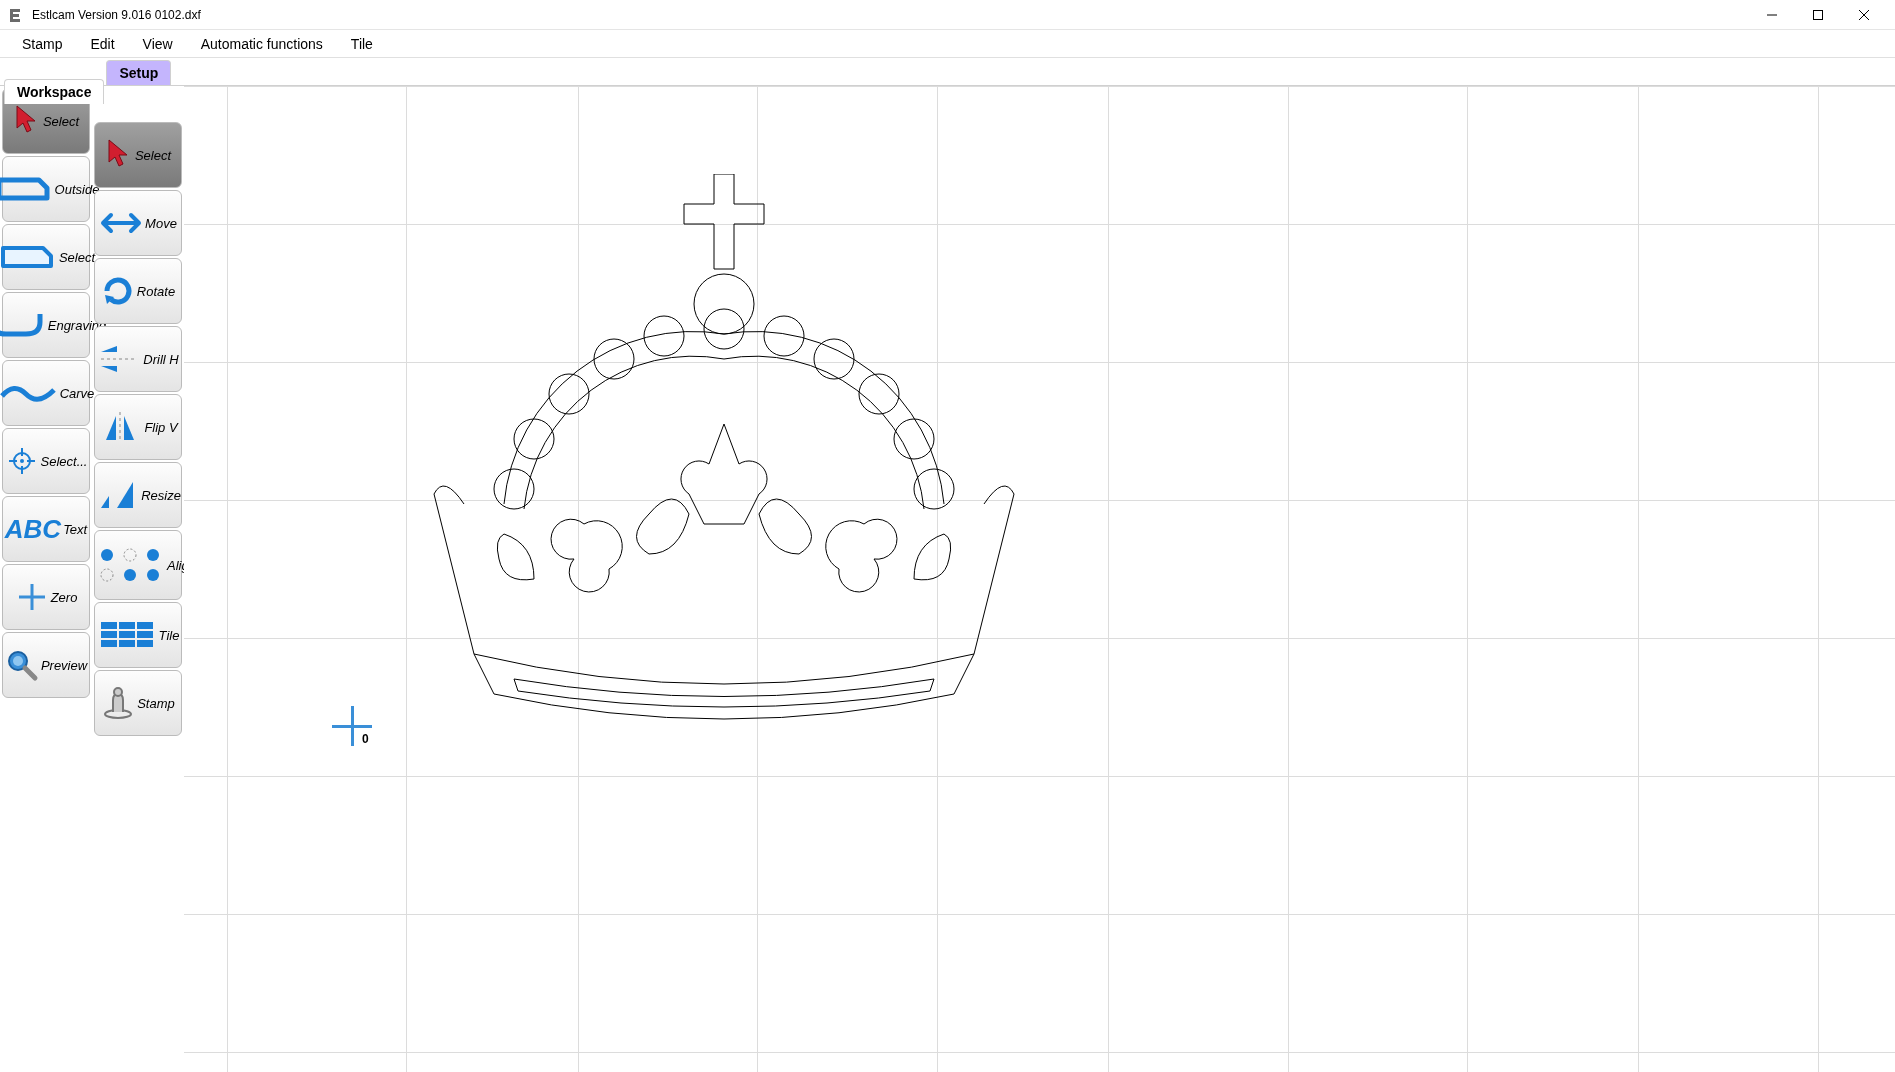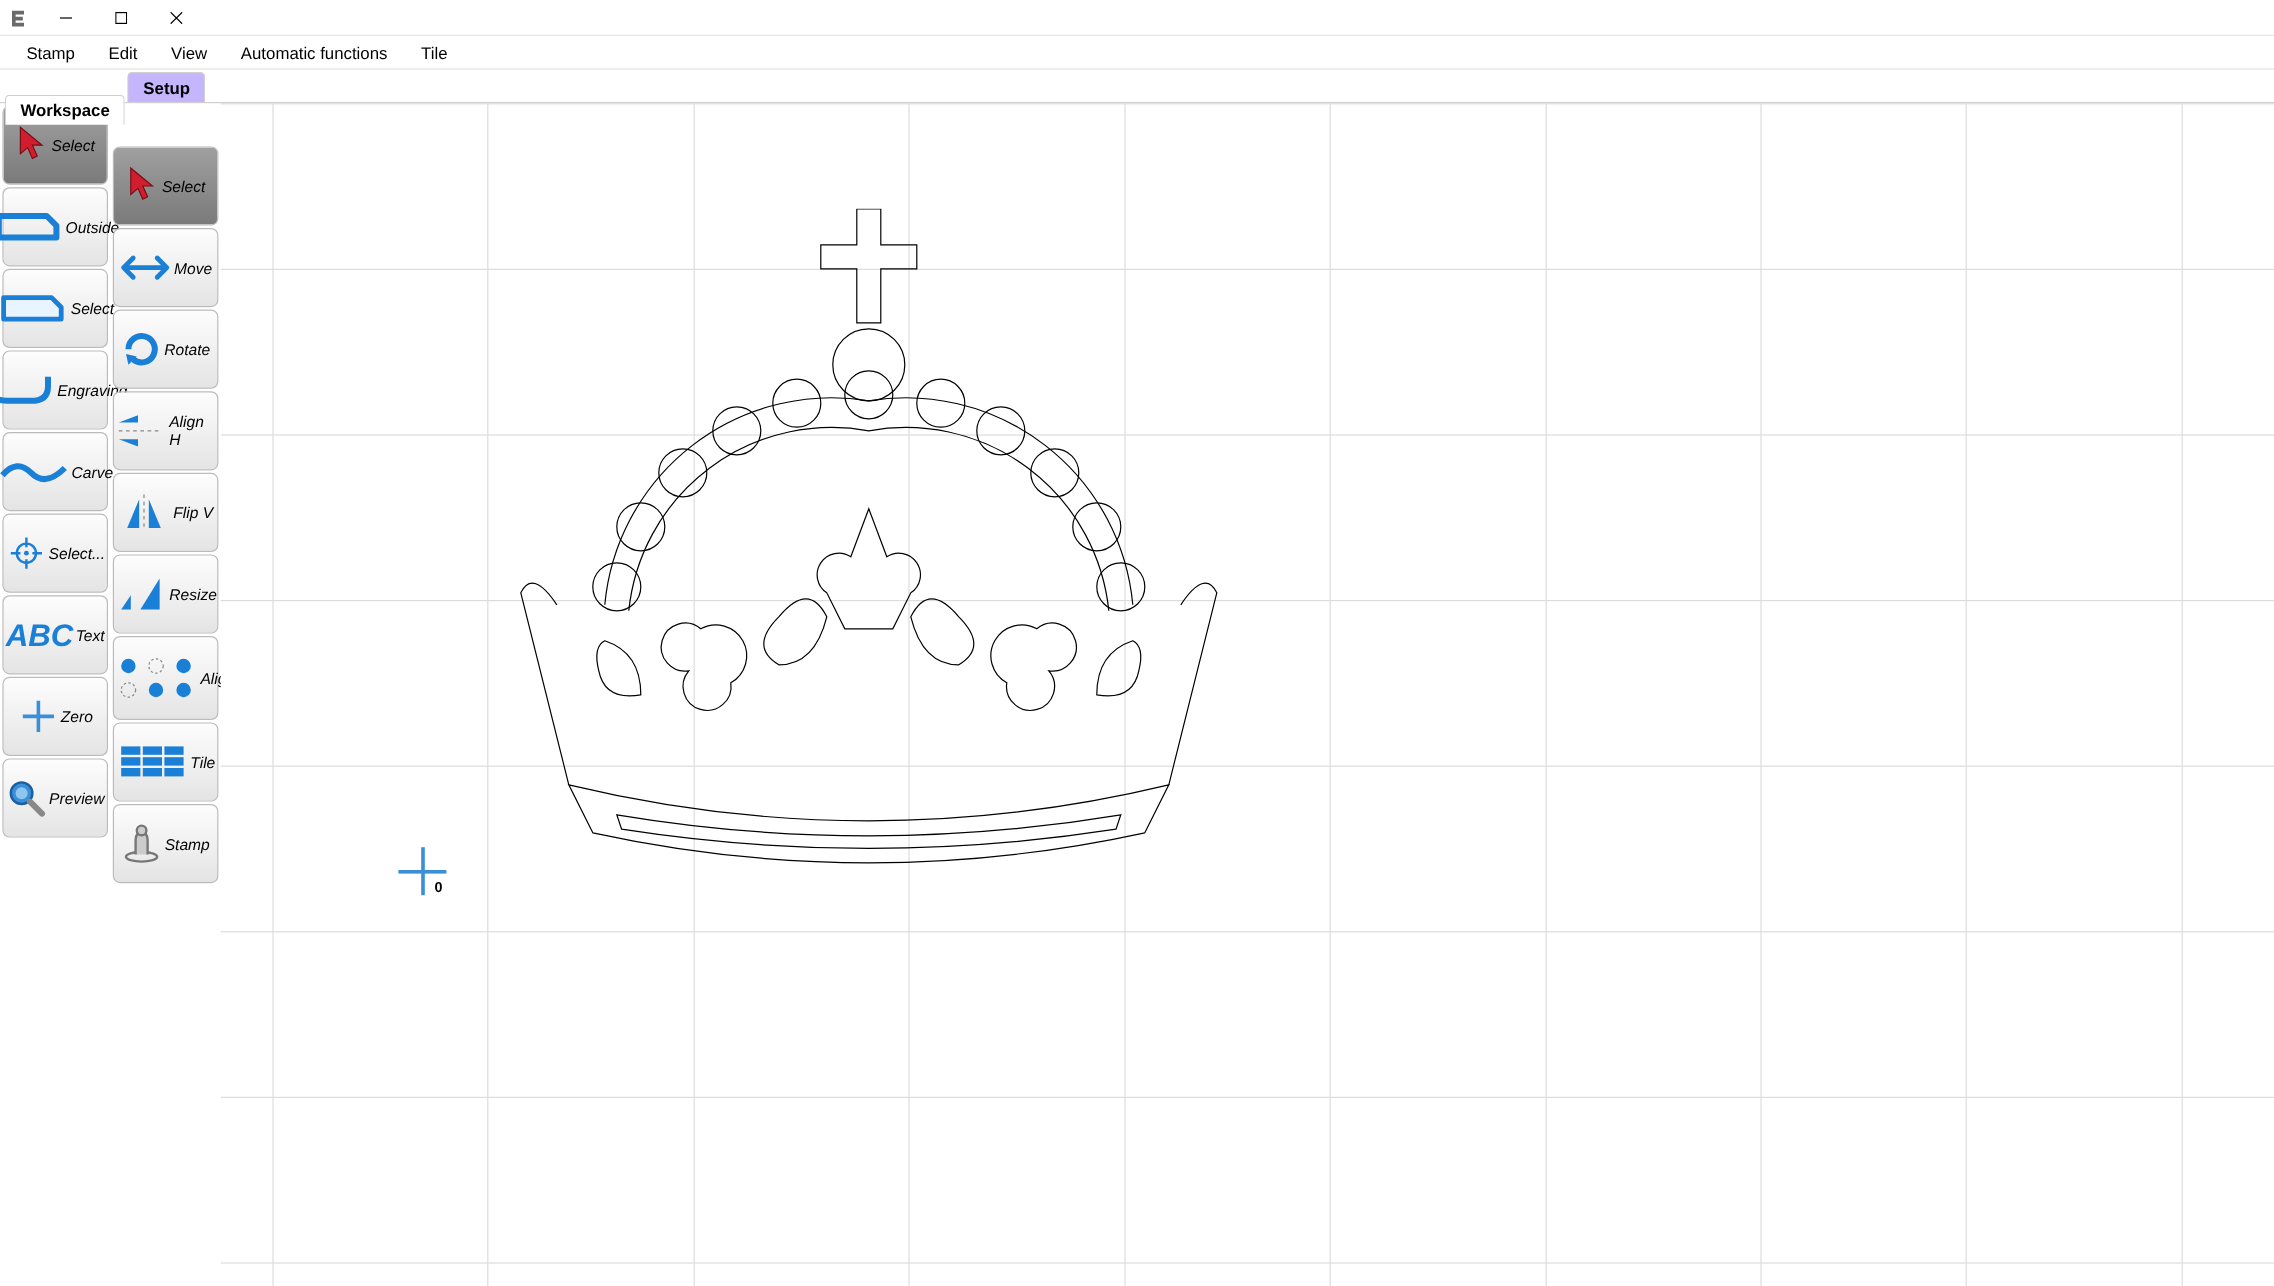--- a/index.html
+++ b/index.html
@@ -33,20 +33,21 @@
 </style>
 </head>
 <body>
 
 <div class="titlebar">
   <span class="app-icon">
     <svg viewBox="0 0 16 16" width="16" height="16">
         <path d="M2 2h10v3H5v2h6v3H5v2h7v3H2z" fill="#6a6a6a"></path>
       </svg>
   </span>
+  <span class="title">Estlcam Version 9.016 0102.dxf</span>
   <div class="window-controls">
     <div class="wc">
         <svg width="10" height="10" viewBox="0 0 10 10">
           <path d="M0 5h10" stroke="#000" stroke-width="1"></path>
         </svg>
       </div>
     <div class="wc">
         <svg width="10" height="10" viewBox="0 0 10 10">
           <rect x="0.5" y="0.5" width="9" height="9" fill="none" stroke="#000" stroke-width="1"></rect>
         </svg>
@@ -178,21 +179,21 @@
       <span class="label">Rotate</span>
     </div>
     <div class="tool-btn">
       <span class="icon">
           <svg width="44" height="30" viewBox="0 0 44 30">
             <path d="M4 8 L20 8 L20 2 Z" fill="#1a7fd6"></path>
             <path d="M4 22 L20 22 L20 28 Z" fill="#1a7fd6"></path>
             <path d="M4 15h36" stroke="#888" stroke-width="1" stroke-dasharray="3 3"></path>
           </svg>
         </span>
-      <span class="label">Align H</span>
+      <span class="label">Drill H</span>
     </div>
     <div class="tool-btn">
       <span class="icon">
           <svg width="44" height="34" viewBox="0 0 44 34">
             <path d="M8 30 L18 6 L18 30 Z" fill="#1a7fd6"></path>
             <path d="M36 30 L26 6 L26 30 Z" fill="#1a7fd6"></path>
             <path d="M22 2v30" stroke="#888" stroke-width="1" stroke-dasharray="3 3"></path>
           </svg>
         </span>
       <span class="label">Flip V</span>

